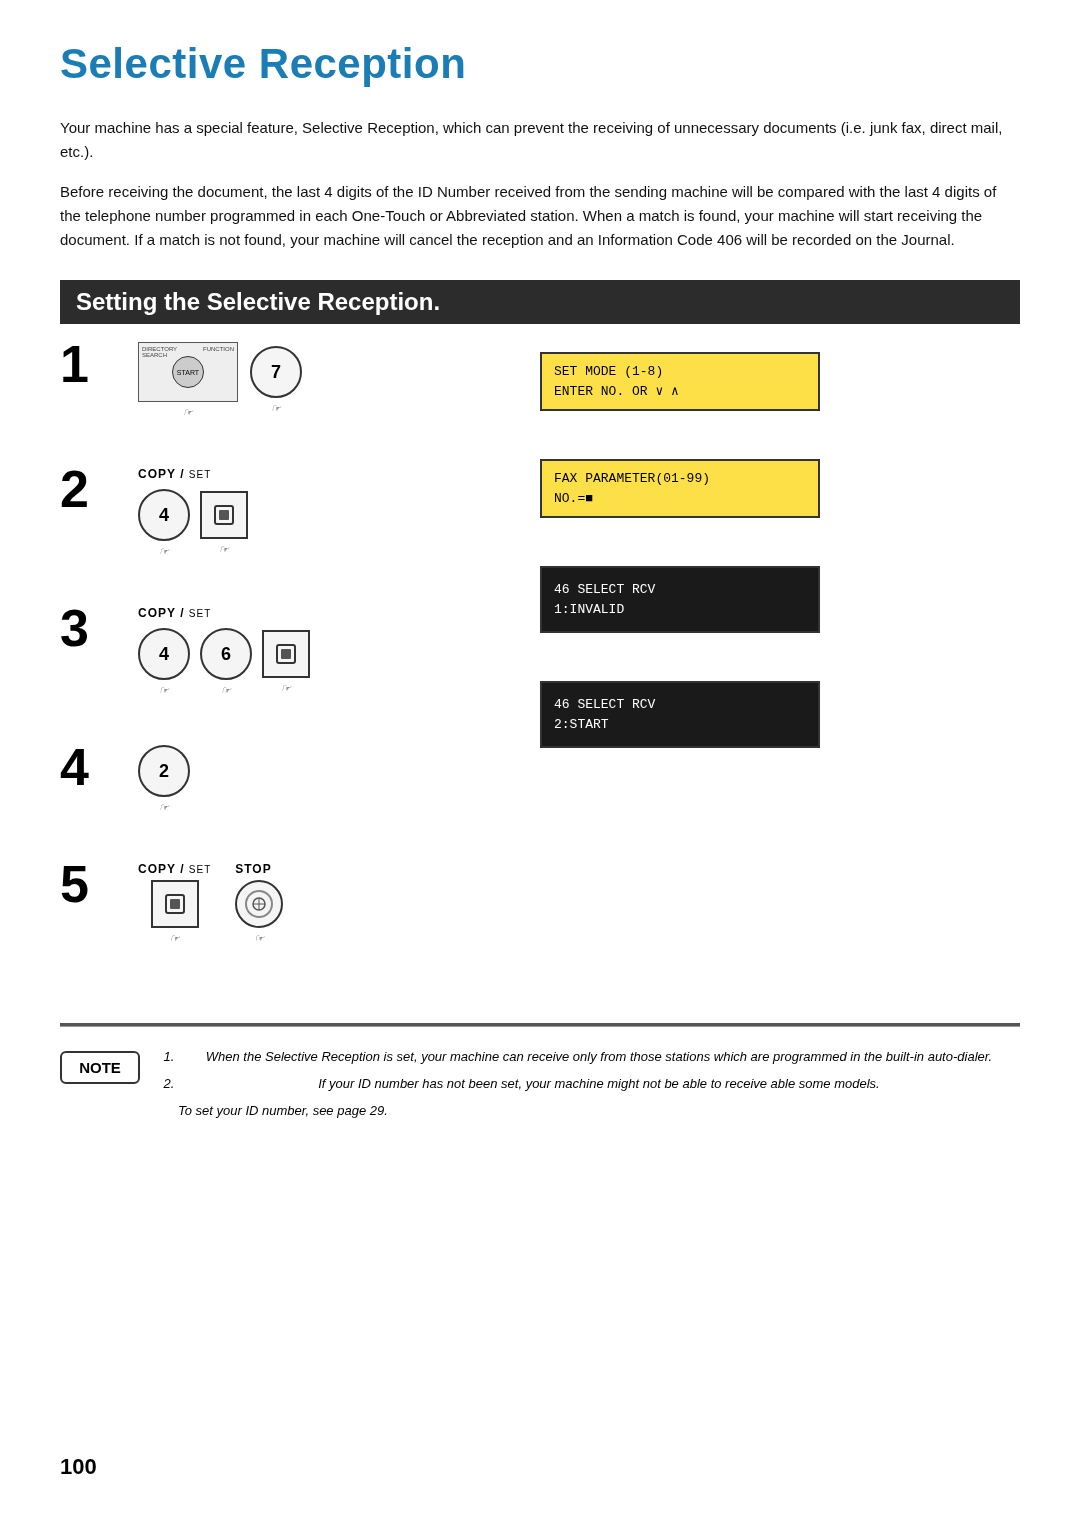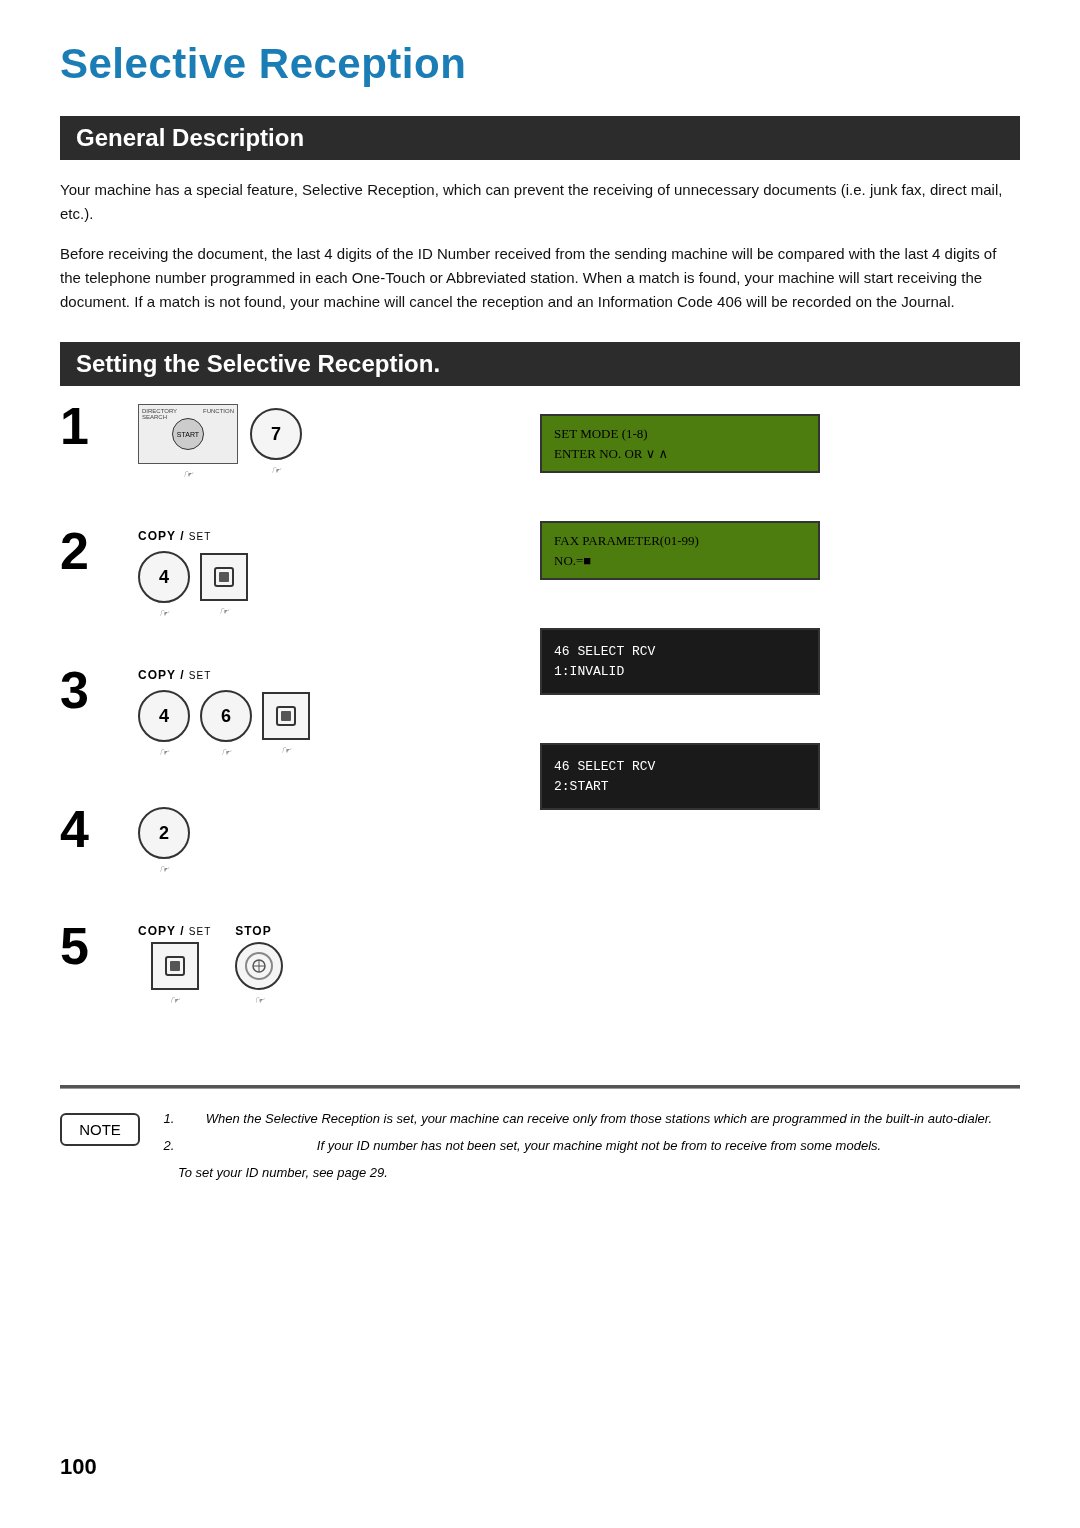--- a/index.html
+++ b/index.html
@@ -137,23 +137,23 @@
     .finger-tip {
       font-size: 11px;
       margin-top: 4px;
       font-style: italic;
       color: #333;
     }
 
     
     .display-box {
       border: 2px solid #333;
-      background: #4d7c0f;
+      background: #fde047;
       padding: 8px 12px;
-      font-family: Liberation Serif, serif;
+      font-family: Liberation Mono, monospace;
       font-size: 13px;
       line-height: 1.5;
       min-width: 220px;
       max-width: 280px;
     }
 
     .display-box-dark {
       border: 2px solid #333;
       background: #1a1a1a;
       color: #fff;
@@ -179,21 +179,21 @@
       flex-direction: row;
       align-items: flex-start;
       gap: 20px;
       margin-top: 10px;
     }
 
     .note-box {
       border: 2px solid #333;
       padding: 6px 14px;
       font-size: 15px;
-      font-weight: normal;
+      font-weight: bold;
       border-radius: 6px;
       min-width: 80px;
       text-align: center;
       height: fit-content;
       margin-top: 4px;
     }
 
     .note-text {
       font-size: 13px;
       line-height: 1.6;
@@ -289,21 +289,20 @@
       justify-content: center;
       font-size: 8px;
     }
   </style>
 </head>
 <body>
 
 <h1 class="page-title">Selective Reception</h1>
 
 <div class="section-gap">
-  <div class="section-header">General Description</div>
   <p class="description-block">Your machine has a special feature, Selective Reception, which can prevent the receiving of unnecessary documents (i.e. junk fax, direct mail, etc.).</p>
   <p class="description-block">Before receiving the document, the last 4 digits of the ID Number received from the sending machine will be compared with the last 4 digits of the telephone number programmed in each One-Touch or Abbreviated station. When a match is found, your machine will start receiving the document. If a match is not found, your machine will cancel the reception and an Information Code 406 will be recorded on the Journal.</p>
 </div>
 
 <div>
   <div class="section-header">Setting the Selective Reception.</div>
 
   <div class="steps-container">
 
     <div class="steps-left">
@@ -465,19 +464,19 @@
   </div>
 </div>
 
 <hr class="divider-double">
 
 <div class="note-section">
   <div class="note-box">NOTE</div>
   <div class="note-text">
     <ol>
       <li>When the Selective Reception is set, your machine can receive only from those stations which are programmed in the built-in auto-dialer.</li>
-      <li>If your ID number has not been set, your machine might not be from to receive from some models.</li>
+      <li>If your ID number has not been set, your machine might not be able to receive able some models.</li>
     </ol>
     <div class="note-indent">To set your ID number, see page 29.</div>
   </div>
 </div>
 
 <div class="page-number">100</div>
 
 </body></html>

